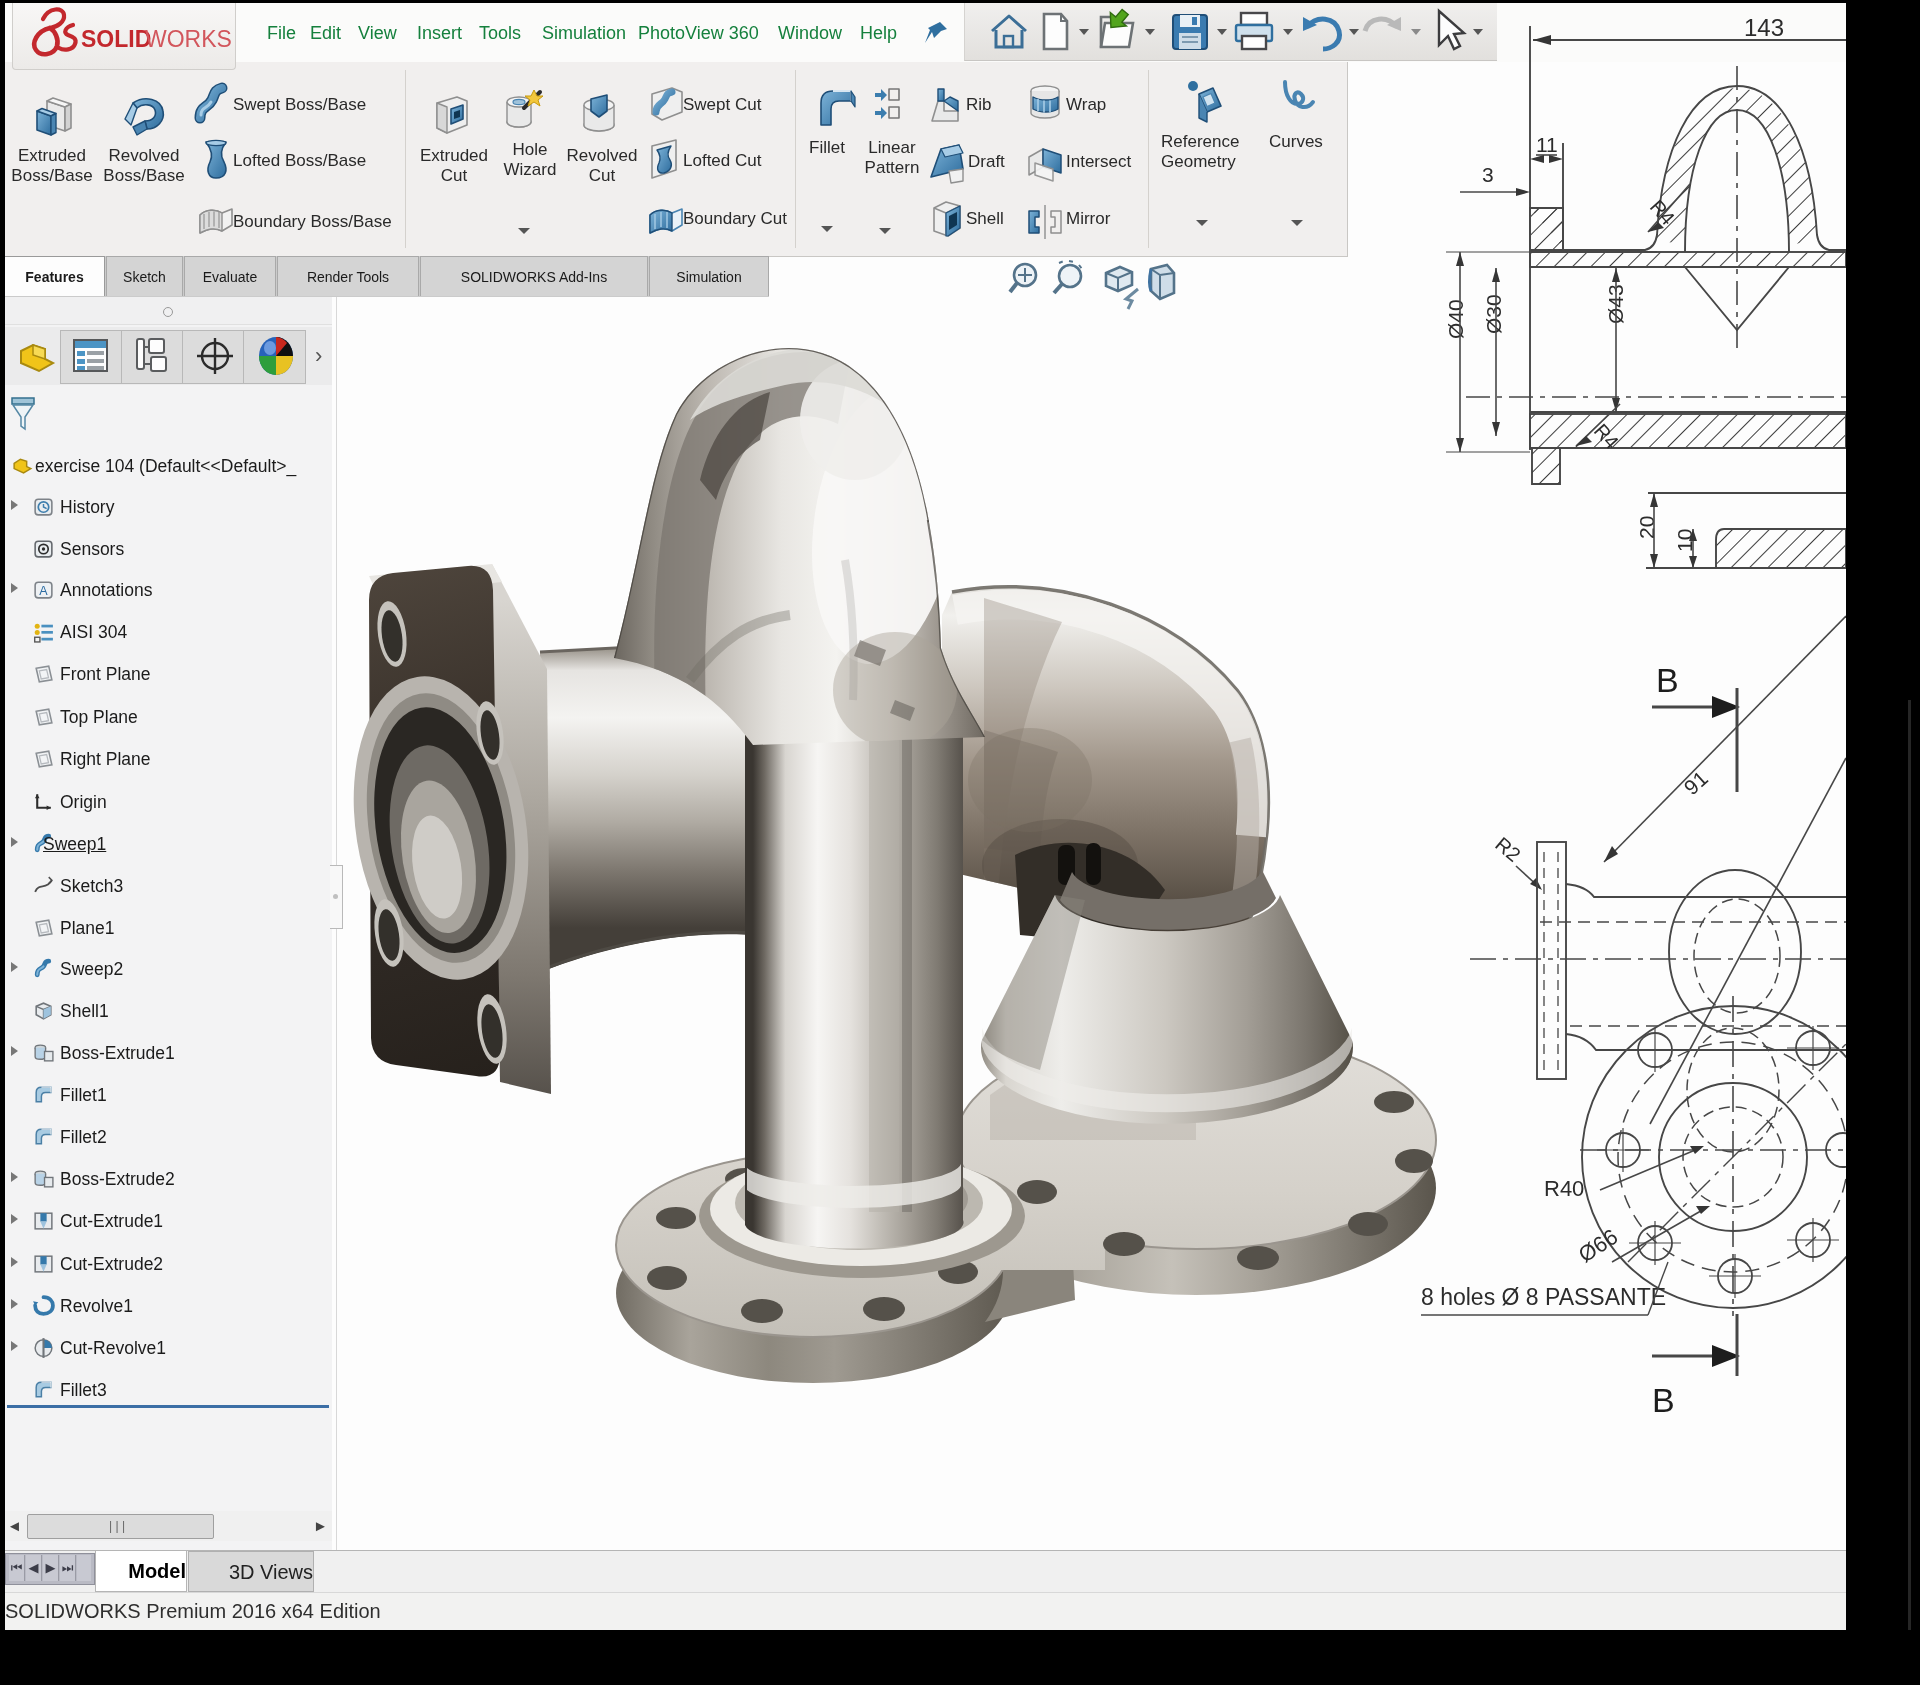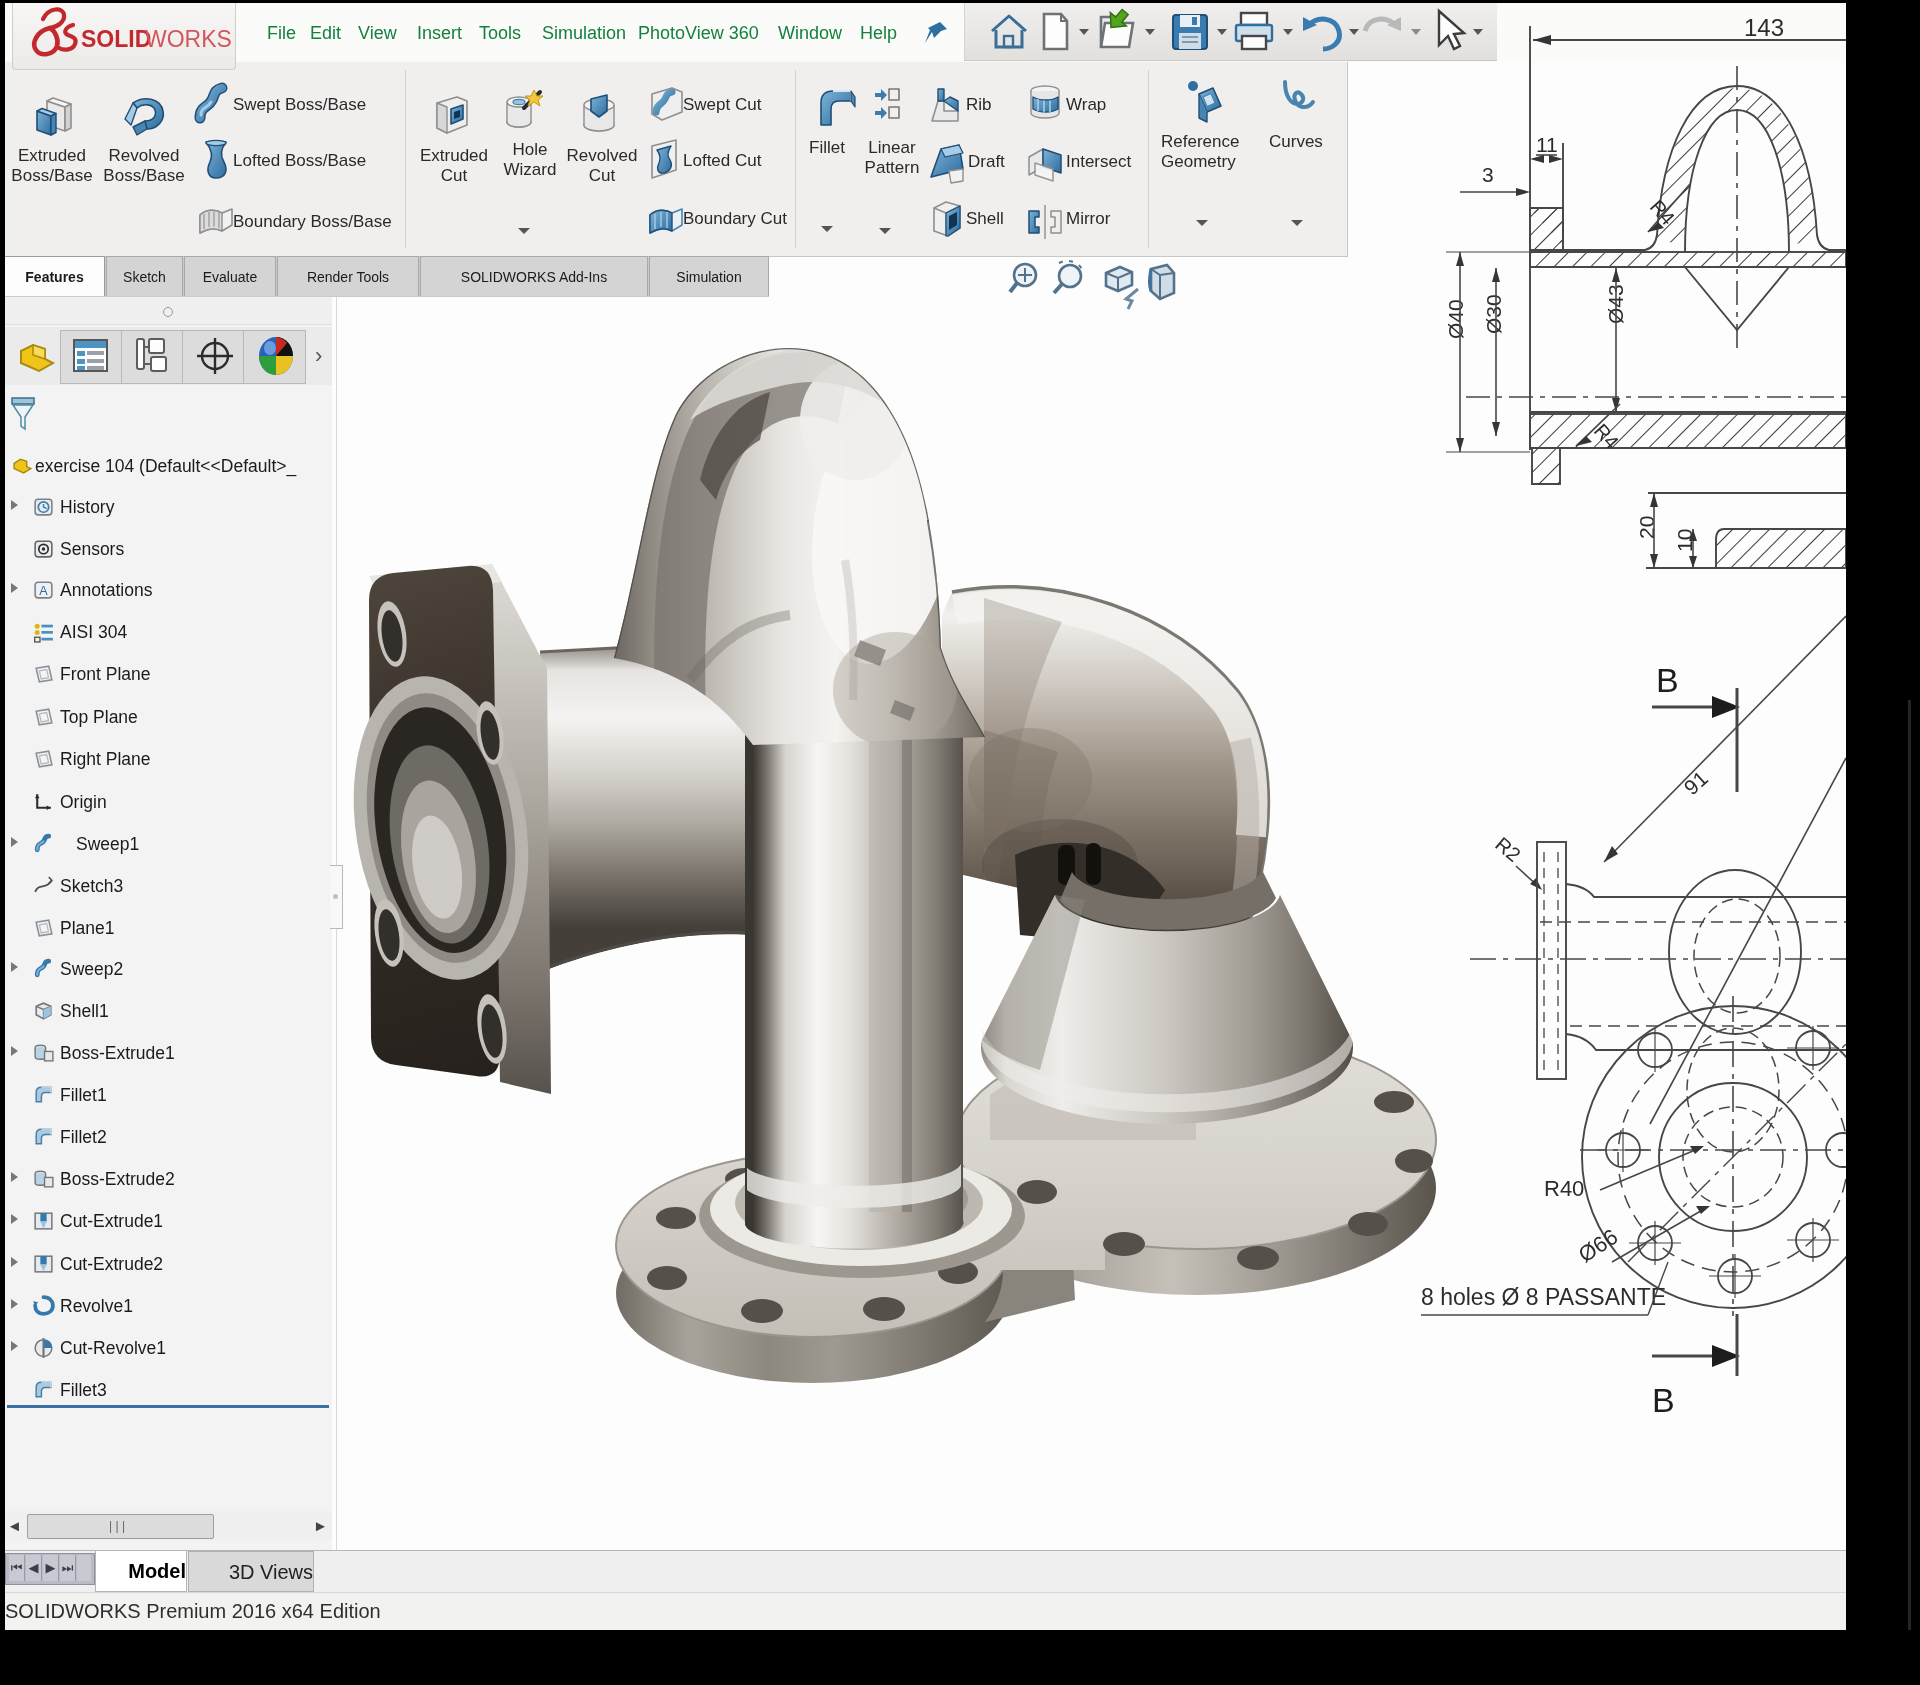--- a/index.html
+++ b/index.html
@@ -796,21 +796,21 @@
             <path d="M5,4 L2.8,8 L7.2,8 Z M18,17 L14,14.8 L14,19.2 Z" fill="#2c2c2c"></path>
           </svg>
           <span class="tx" style="left:55px;">Origin</span>
         </div>
       <div class="ti" style="top:527px;width:327px;">
           <span class="ar"></span>
           <svg class="ic" style="left:27px;" width="22" height="22" viewBox="0 0 22 22">
             <path d="M5,17 C5,10 9,12 11,9 C13,6 12,4 16,4" fill="none" stroke="#3579ab" stroke-width="4.6" stroke-linecap="round"></path>
             <path d="M5,17 C5,10 9,12 11,9" fill="none" stroke="#7db3d8" stroke-width="2" stroke-linecap="round"></path>
           </svg>
-          <span class="tx" style="left:71px;">Sweep1</span>
+          <span class="tx" style="left:38px;text-decoration:underline;">Sweep1</span>
         </div>
       <div class="ti" style="top:569px;width:327px;">
           <svg class="ic" style="left:27px;" width="22" height="22" viewBox="0 0 22 22">
             <path d="M3,17 C7,8 13,16 19,6" fill="none" stroke="#4d4d4d" stroke-width="1.8"></path>
             <path d="M16,3 L19,6 L16,9" fill="none" stroke="#4d4d4d" stroke-width="1.4"></path>
           </svg>
           <span class="tx" style="left:55px;">Sketch3</span>
         </div>
       <div class="ti" style="top:611px;width:327px;">
           <svg class="ic" style="left:27px;" width="22" height="22" viewBox="0 0 22 22">

